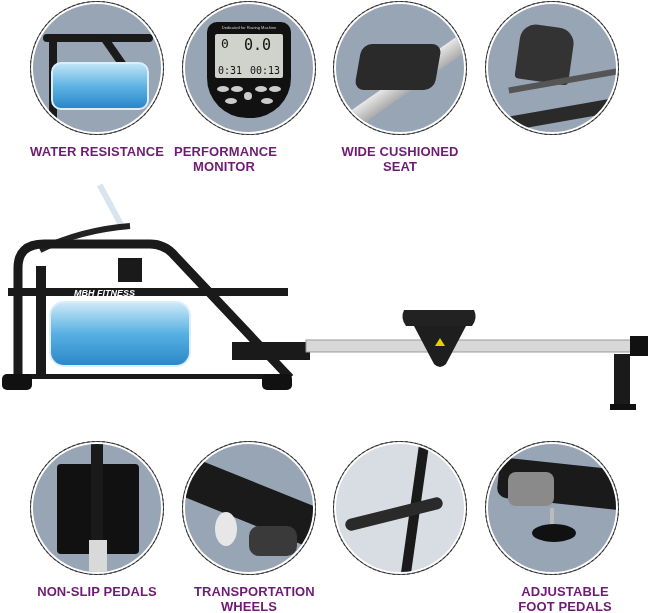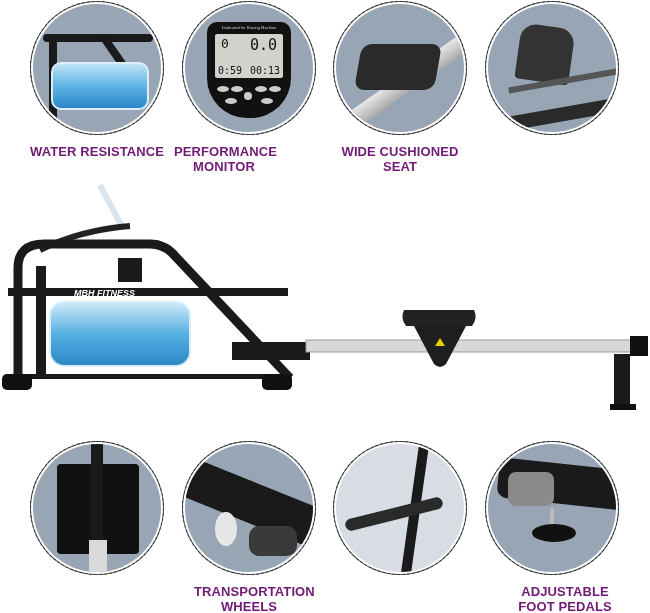--- a/index.html
+++ b/index.html
@@ -37,22 +37,22 @@
   </div>
   <div class="label">WATER RESISTANCE</div>
 </div>
 
 <div class="feature top" style="left:174px; top:4px;">
   <div class="circle">
     <div class="lcd">
       <div style="position:absolute;left:0;top:3px;width:84px;text-align:center;color:#ccc;font-size:4px;">Dedicated for Rowing Machine</div>
       <div class="screen">
         <span style="position:absolute;left:6px;top:2px;font-size:13px;">0</span>
-        <span style="position:absolute;right:6px;top:2px;font-size:15px;">0.0</span>
-        <span style="position:absolute;left:3px;bottom:2px;font-size:10px;">0:59</span>
+        <span style="position:absolute;right:12px;top:2px;font-size:15px;">0.0</span>
+        <span style="position:absolute;left:3px;bottom:2px;font-size:10px;">0:31</span>
         <span style="position:absolute;right:3px;bottom:2px;font-size:10px;">00:13</span>
       </div>
       <div class="btn" style="left:10px;top:64px;"></div>
       <div class="btn" style="left:24px;top:64px;"></div>
       <div class="btn" style="left:48px;top:64px;"></div>
       <div class="btn" style="left:62px;top:64px;"></div>
       <div class="btn" style="left:18px;top:76px;"></div>
       <div class="btn" style="left:54px;top:76px;"></div>
       <div class="btn" style="left:37px;top:70px;width:8px;height:8px;"></div>
     </div>
@@ -117,20 +117,21 @@
   </svg>
 </div>
 
 <div class="feature" style="left:22px; top:444px;">
   <div class="circle">
     <div class="pedal" style="left:24px;"></div>
     <div class="pedal" style="left:66px;"></div>
     <div class="frame" style="left:58px;top:0;width:12px;height:100px;"></div>
     <div style="position:absolute;left:56px;top:96px;width:18px;height:40px;background:#d9d9d9;"></div>
   </div>
+  <div class="label">NON-SLIP PEDALS</div>
 </div>
 
 <div class="feature" style="left:174px; top:444px;">
   <div class="circle">
     <div class="frame" style="left:-10px;top:40px;width:160px;height:40px;transform:rotate(22deg);border-radius:8px;"></div>
     <div class="wheel"></div>
     <div style="position:absolute;left:64px;top:82px;width:48px;height:30px;background:#3a3a3a;border-radius:10px;"></div>
   </div>
   <div class="label" style="width:110px;margin-left:20px;">TRANSPORTATION WHEELS</div>
 </div>

